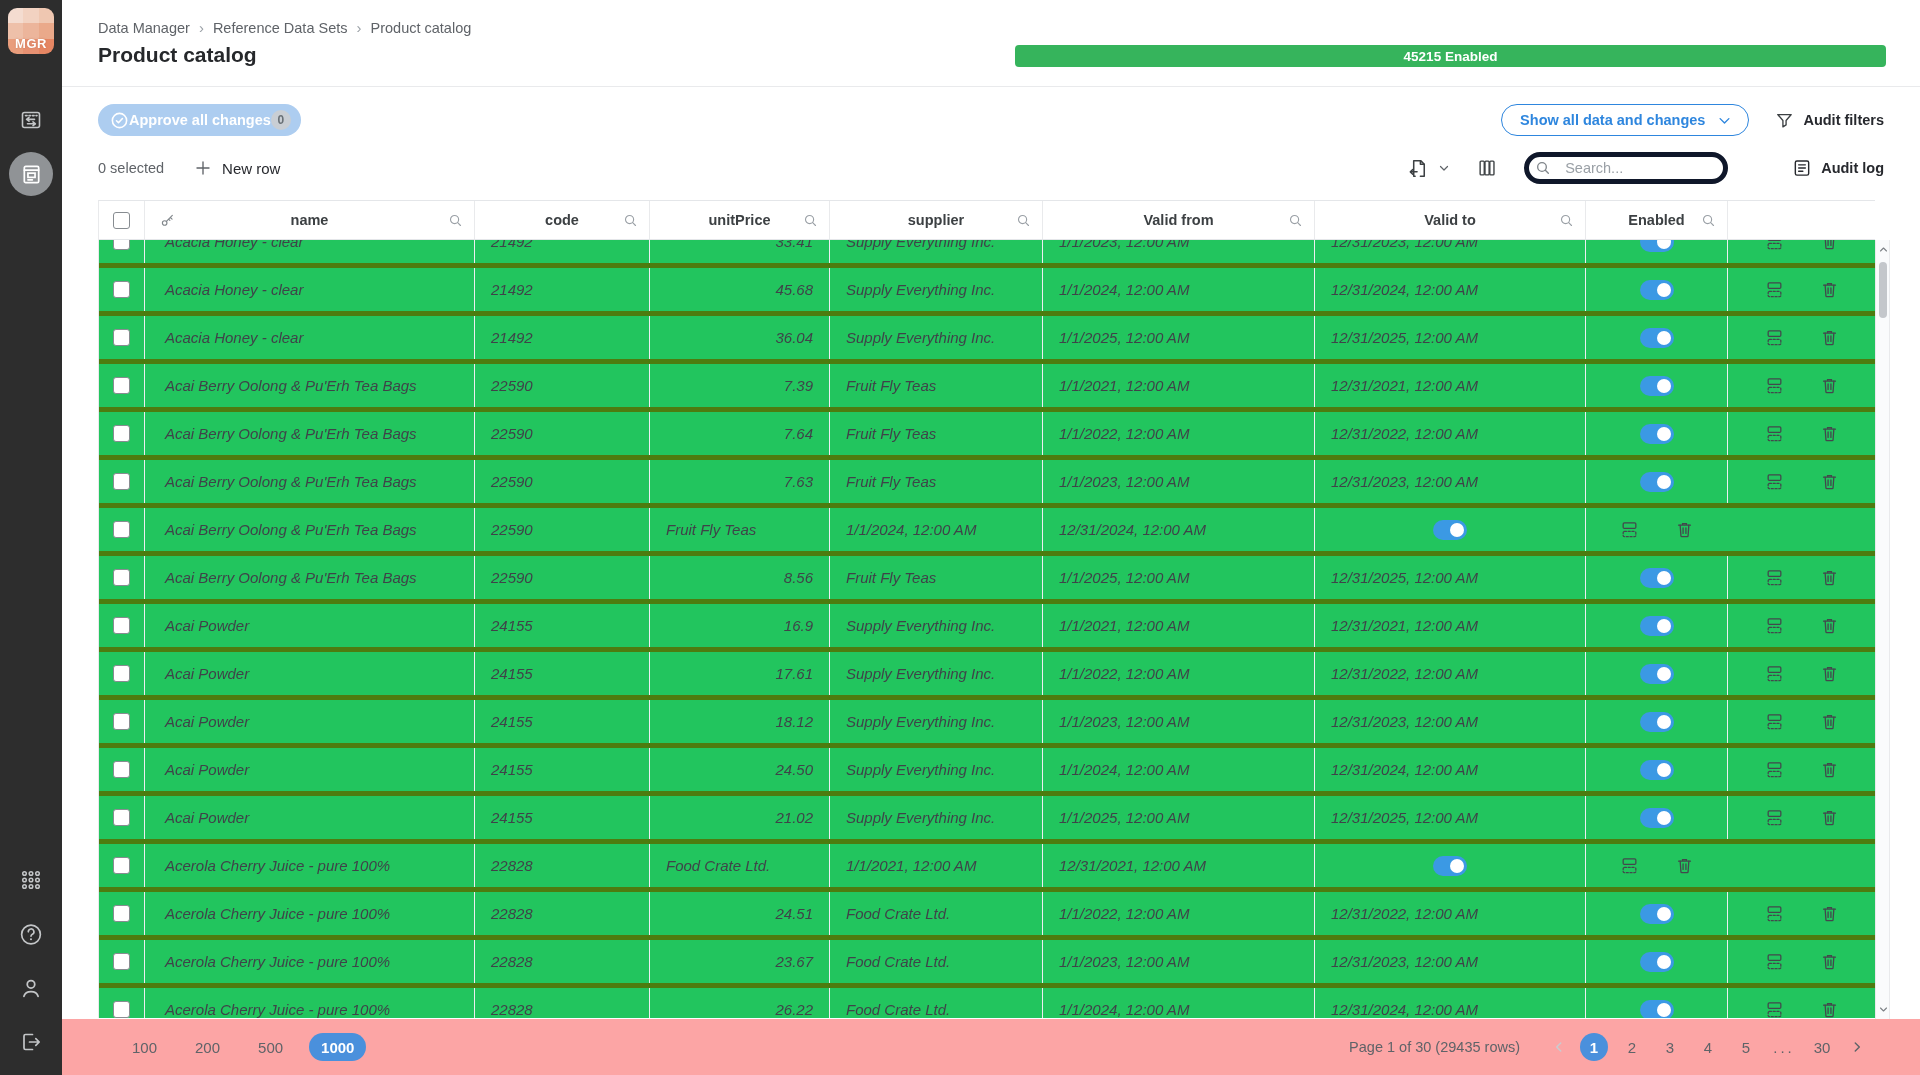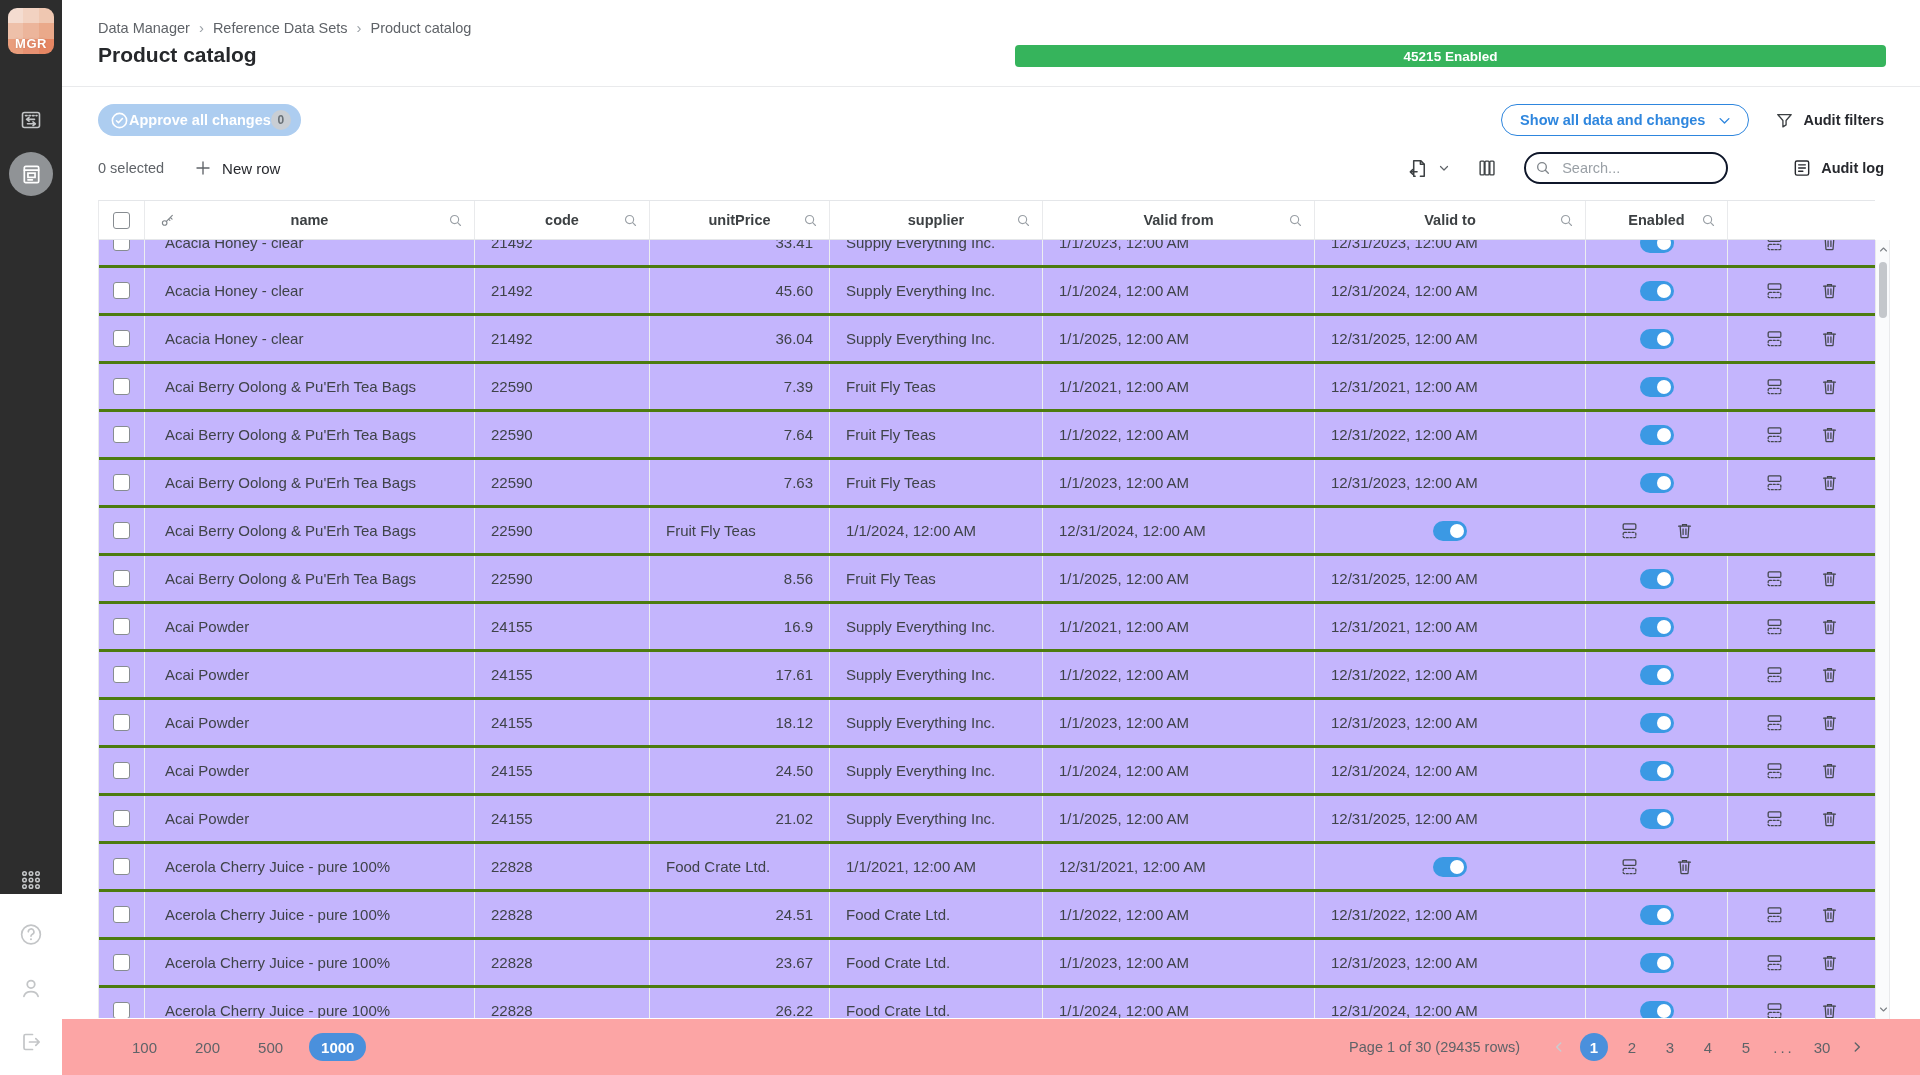--- a/index.html
+++ b/index.html
@@ -2,21 +2,21 @@
 <html><head>
 <meta charset="utf-8">
 <style>
   * { margin:0; padding:0; box-sizing:border-box; }
   html,body { width:1920px; height:1075px; overflow:hidden; background:#fff;
     font-family:"Liberation Sans", sans-serif; color:#3c4043; }
   button { font-family:inherit; background:none; border:none; cursor:pointer; color:inherit; }
   svg { display:block; }
 
   
-  .sidebar { position:fixed; left:0; top:0; width:62px; height:894px; background:#2d2d2d; z-index:5; }
+  .sidebar { position:fixed; left:0; top:0; width:62px; height:1075px; background:#2d2d2d; z-index:5; }
   .logo { position:absolute; left:8px; top:8px; width:46px; height:46px; border-radius:9px; overflow:hidden;
     display:grid; grid-template-columns:repeat(3,1fr); grid-template-rows:repeat(3,1fr); }
   .logo i:nth-child(1){background:#f4dcd0}.logo i:nth-child(2){background:#f2d2c1}.logo i:nth-child(3){background:#efc7b1}
   .logo i:nth-child(4){background:#eec0a9}.logo i:nth-child(5){background:#ecb59b}.logo i:nth-child(6){background:#eaa98a}
   .logo i:nth-child(7){background:#e99d7c}.logo i:nth-child(8){background:#e79172}.logo i:nth-child(9){background:#e58663}
   .logo-label { position:absolute; left:0; right:0; bottom:3px; text-align:center; color:#fff;
     font-size:13px; font-weight:700; letter-spacing:.5px; text-shadow:0 0 2px rgba(180,90,60,.55); }
   .side-icon { position:absolute; left:50%; transform:translateX(-50%); color:#c3c5c7; }
   .side-active { position:absolute; left:9px; width:44px; height:44px; border-radius:50%;
     background:#909396; display:flex; align-items:center; justify-content:center; color:#fff; }
@@ -44,37 +44,37 @@
 
   
   .toolbar-left { position:absolute; left:98px; top:150px; height:36px; display:flex; gap:30px; align-items:center; }
   .selected-text { font-size:14.5px; color:#5f6368; }
   .newrow-btn { display:flex; align-items:center; gap:10px; font-size:15px; color:#27292e; }
   .toolbar-right { position:absolute; right:36px; top:150px; height:36px; display:flex; align-items:center; }
   .export-btn { display:flex; align-items:center; gap:8px; color:#3c4043; }
   .columns-btn { margin-left:26px; color:#3c4043; }
   .search-wrap { position:relative; margin-left:26px; width:204px; height:32px; }
   .search-wrap svg { position:absolute; left:11px; top:8px; color:#80868b; }
-  .search-input { width:100%; height:100%; border:2px solid #0f172a; border-radius:16px;
+  .search-input { width:100%; height:100%; border:5px solid #0f172a; border-radius:16px;
     padding:0 12px 0 36px; font-size:14.5px; font-family:inherit; color:#3c4043; outline:none; }
   .search-input::placeholder { color:#9aa0a6; }
   .auditlog-btn { margin-left:64px; display:flex; align-items:center; gap:9px;
     font-size:14.5px; font-weight:700; color:#27292e; }
 
   
   .table-wrap { position:absolute; left:98px; top:200px; width:1792px; height:819px; }
   .grid-row { display:grid; grid-template-columns:46px 330px 175px 180px 213px 272px 271px 142px 148px; }
   .thead { width:1777px; height:40px; border-top:1px solid #e4e6e9; border-bottom:1px solid #e4e6e9;
     border-left:1px solid #e9eaec; font-size:14.5px; font-weight:700; color:#3c4043; background:#fff; }
   .th { position:relative; display:flex; align-items:center; justify-content:center; border-right:1px solid #e9eaec; }
   .th .search-mini { position:absolute; right:11px; top:12px; color:#9aa0a6; }
   .th .key-ico { position:absolute; left:15px; top:11px; color:#80868b; }
   .tbody-clip { width:1777px; height:778px; overflow:hidden; border-left:1px solid #e9eaec; }
   .tbody { margin-top:-20px; }
-  .tr { height:48px; border-bottom:3px solid #4d7c0f; background:#c4b5fd; }
+  .tr { height:48px; border-bottom:5px solid #4d7c0f; background:#22c55e;font-style:italic; }
   .td { display:flex; align-items:center; border-right:1px solid #eceef0; font-size:15px; color:#3f4349;
     padding:0 16px; overflow:hidden; white-space:nowrap; }
   .td-check { justify-content:center; padding:0; }
   .td-name { padding-left:20px; }
   .td-price { justify-content:flex-end; }
   .td-enabled { justify-content:center; }
   .td-actions { justify-content:center; gap:36px; color:#43474c; }
   .cb { width:17px; height:17px; border:1.5px solid #878c91; border-radius:3px; background:#fff; display:inline-block; }
   .toggle { position:relative; width:34px; height:20px; border-radius:10px; background:#3b99e4; display:inline-block; }
   .toggle .knob { position:absolute; right:3px; top:3px; width:14px; height:14px; border-radius:50%; background:#fff; }
@@ -382,21 +382,21 @@
       </span>
     </div>
   </div>
 
   <div class="tr grid-row">
     <div class="td td-check">
       <span class="cb"></span>
     </div>
     <div class="td td-name">Acacia Honey - clear</div>
     <div class="td">21492</div>
-    <div class="td td-price">45.60</div>
+    <div class="td td-price">45.68</div>
     <div class="td">Supply Everything Inc.</div>
     <div class="td">1/1/2024, 12:00 AM</div>
     <div class="td">12/31/2024, 12:00 AM</div>
     <div class="td td-enabled">
       <span class="toggle">
               <span class="knob"></span>
             </span>
     </div>
     <div class="td td-actions" style="border-right:none">
       <span class="icon-btn">

